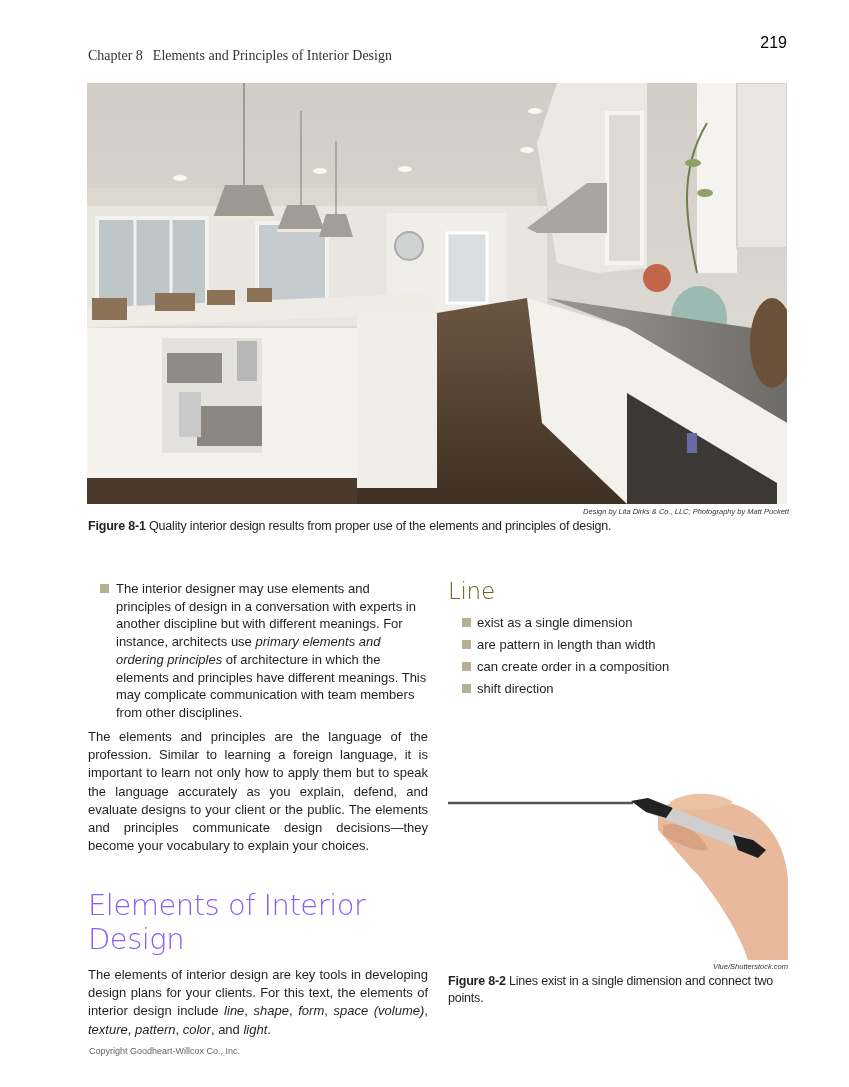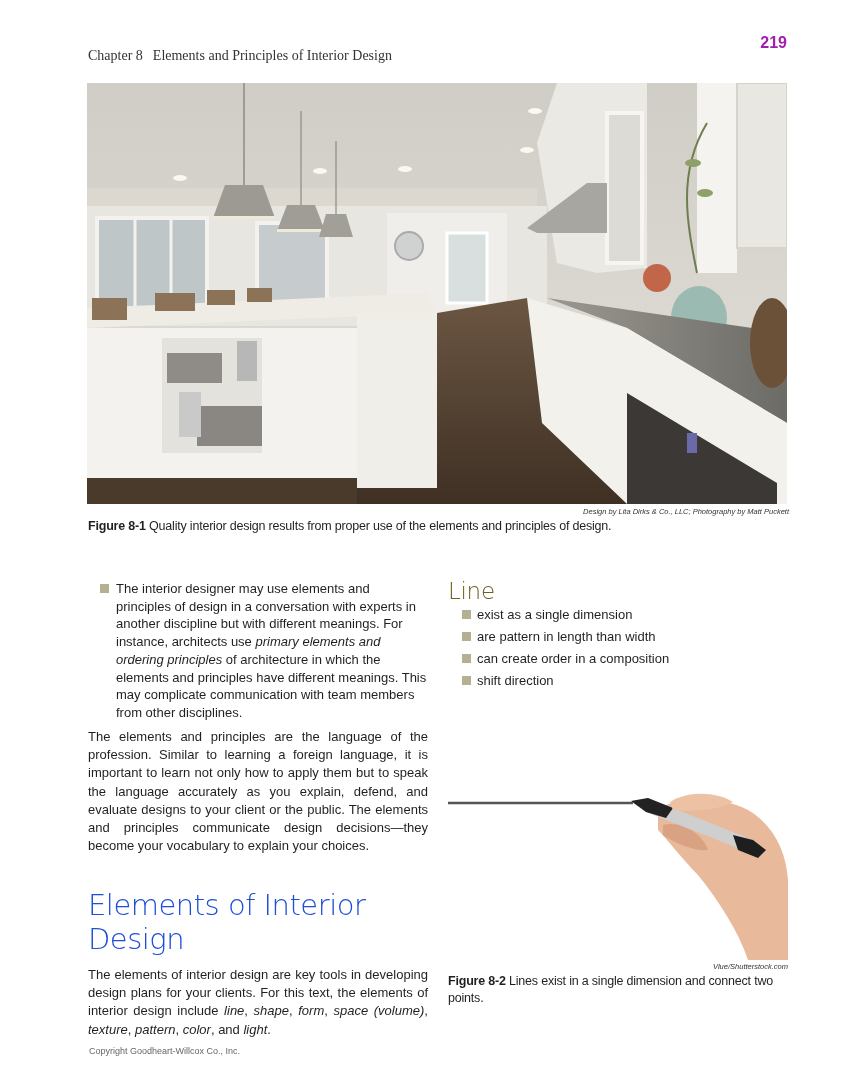--- a/index.html
+++ b/index.html
@@ -1,35 +1,35 @@
 <!DOCTYPE html>
 <html><head>
 <meta charset="utf-8">
 <style>
   html, body { margin: 0; padding: 0; background: #ffffff; }
   body { width: 849px; height: 1087px; position: relative; overflow: hidden;
          font-family: "Liberation Sans", sans-serif; color: #231f20; }
   .running-head { position: absolute; left: 88px; top: 36px; font-family: "Liberation Serif", serif; font-size: 14px; color: #333; margin-top: 12px; }
   .running-head .sep { display: inline-block; width: 10px; }
-  .page-number { position: absolute; right: 62px; top: 34px; font-family: "Liberation Sans", sans-serif; font-weight: bold; font-size: 16px; color: #a21caf; }
+  .page-number { position: absolute; right: 62px; top: 34px; font-family: "Liberation Sans", sans-serif; font-weight: normal; font-size: 16px; color: #000000; }
 
   .fig1 { position: absolute; left: 87px; top: 83px; width: 700px; height: 421px; overflow: hidden; background: #d8d5cf; }
   .credit { position: absolute; font-size: 7.5px; font-style: italic; color: #333; text-align: center; }
   .caption { position: absolute; font-family: "Liberation Sans", sans-serif; font-size: 12.5px; color: #231f20; letter-spacing: -0.2px; }
   .caption b { font-weight: bold; }
 
   .col-left { position: absolute; left: 88px; top: 580px; width: 340px; }
   .col-right { position: absolute; left: 448px; top: 578px; width: 340px; }
   .bullet-item { position: relative; padding-left: 28px; font-size: 13px; line-height: 17.7px; }
   .bullet-sq { position: absolute; left: 12px; top: 4px; width: 9px; height: 9px; background: #b5b091; }
   .para { font-size: 13px; line-height: 18.3px; text-align: justify; margin: 0; }
   .para i { font-style: italic; }
-  .h-section { font-family: "DejaVu Sans", sans-serif; font-weight: 200; font-size: 29px; color: #1d4ed8; margin: 0; letter-spacing: -0.5px; }
+  .h-section { font-family: "DejaVu Sans", sans-serif; font-weight: 200; font-size: 29px; color: #8b5cf6; margin: 0; letter-spacing: -0.5px; }
   .h-sub { font-family: "DejaVu Sans", sans-serif; font-weight: 200; font-size: 23px; color: #6b6420; margin: 0; letter-spacing: -0.3px; }
-  .sub-list { }
+  .sub-list { margin-top: 8px; }
   .sub-list .bullet-item { padding-left: 29px; line-height: 22px; }
   .sub-list .bullet-sq { left: 14px; top: 6px; }
 
   .fig2 { position: absolute; left: 448px; top: 780px; width: 340px; height: 180px; }
   .footer { position: absolute; left: 89px; top: 1046px; font-size: 9px; color: #666; }
 </style>
 </head>
 <body>
 
 <div class="running-head">

